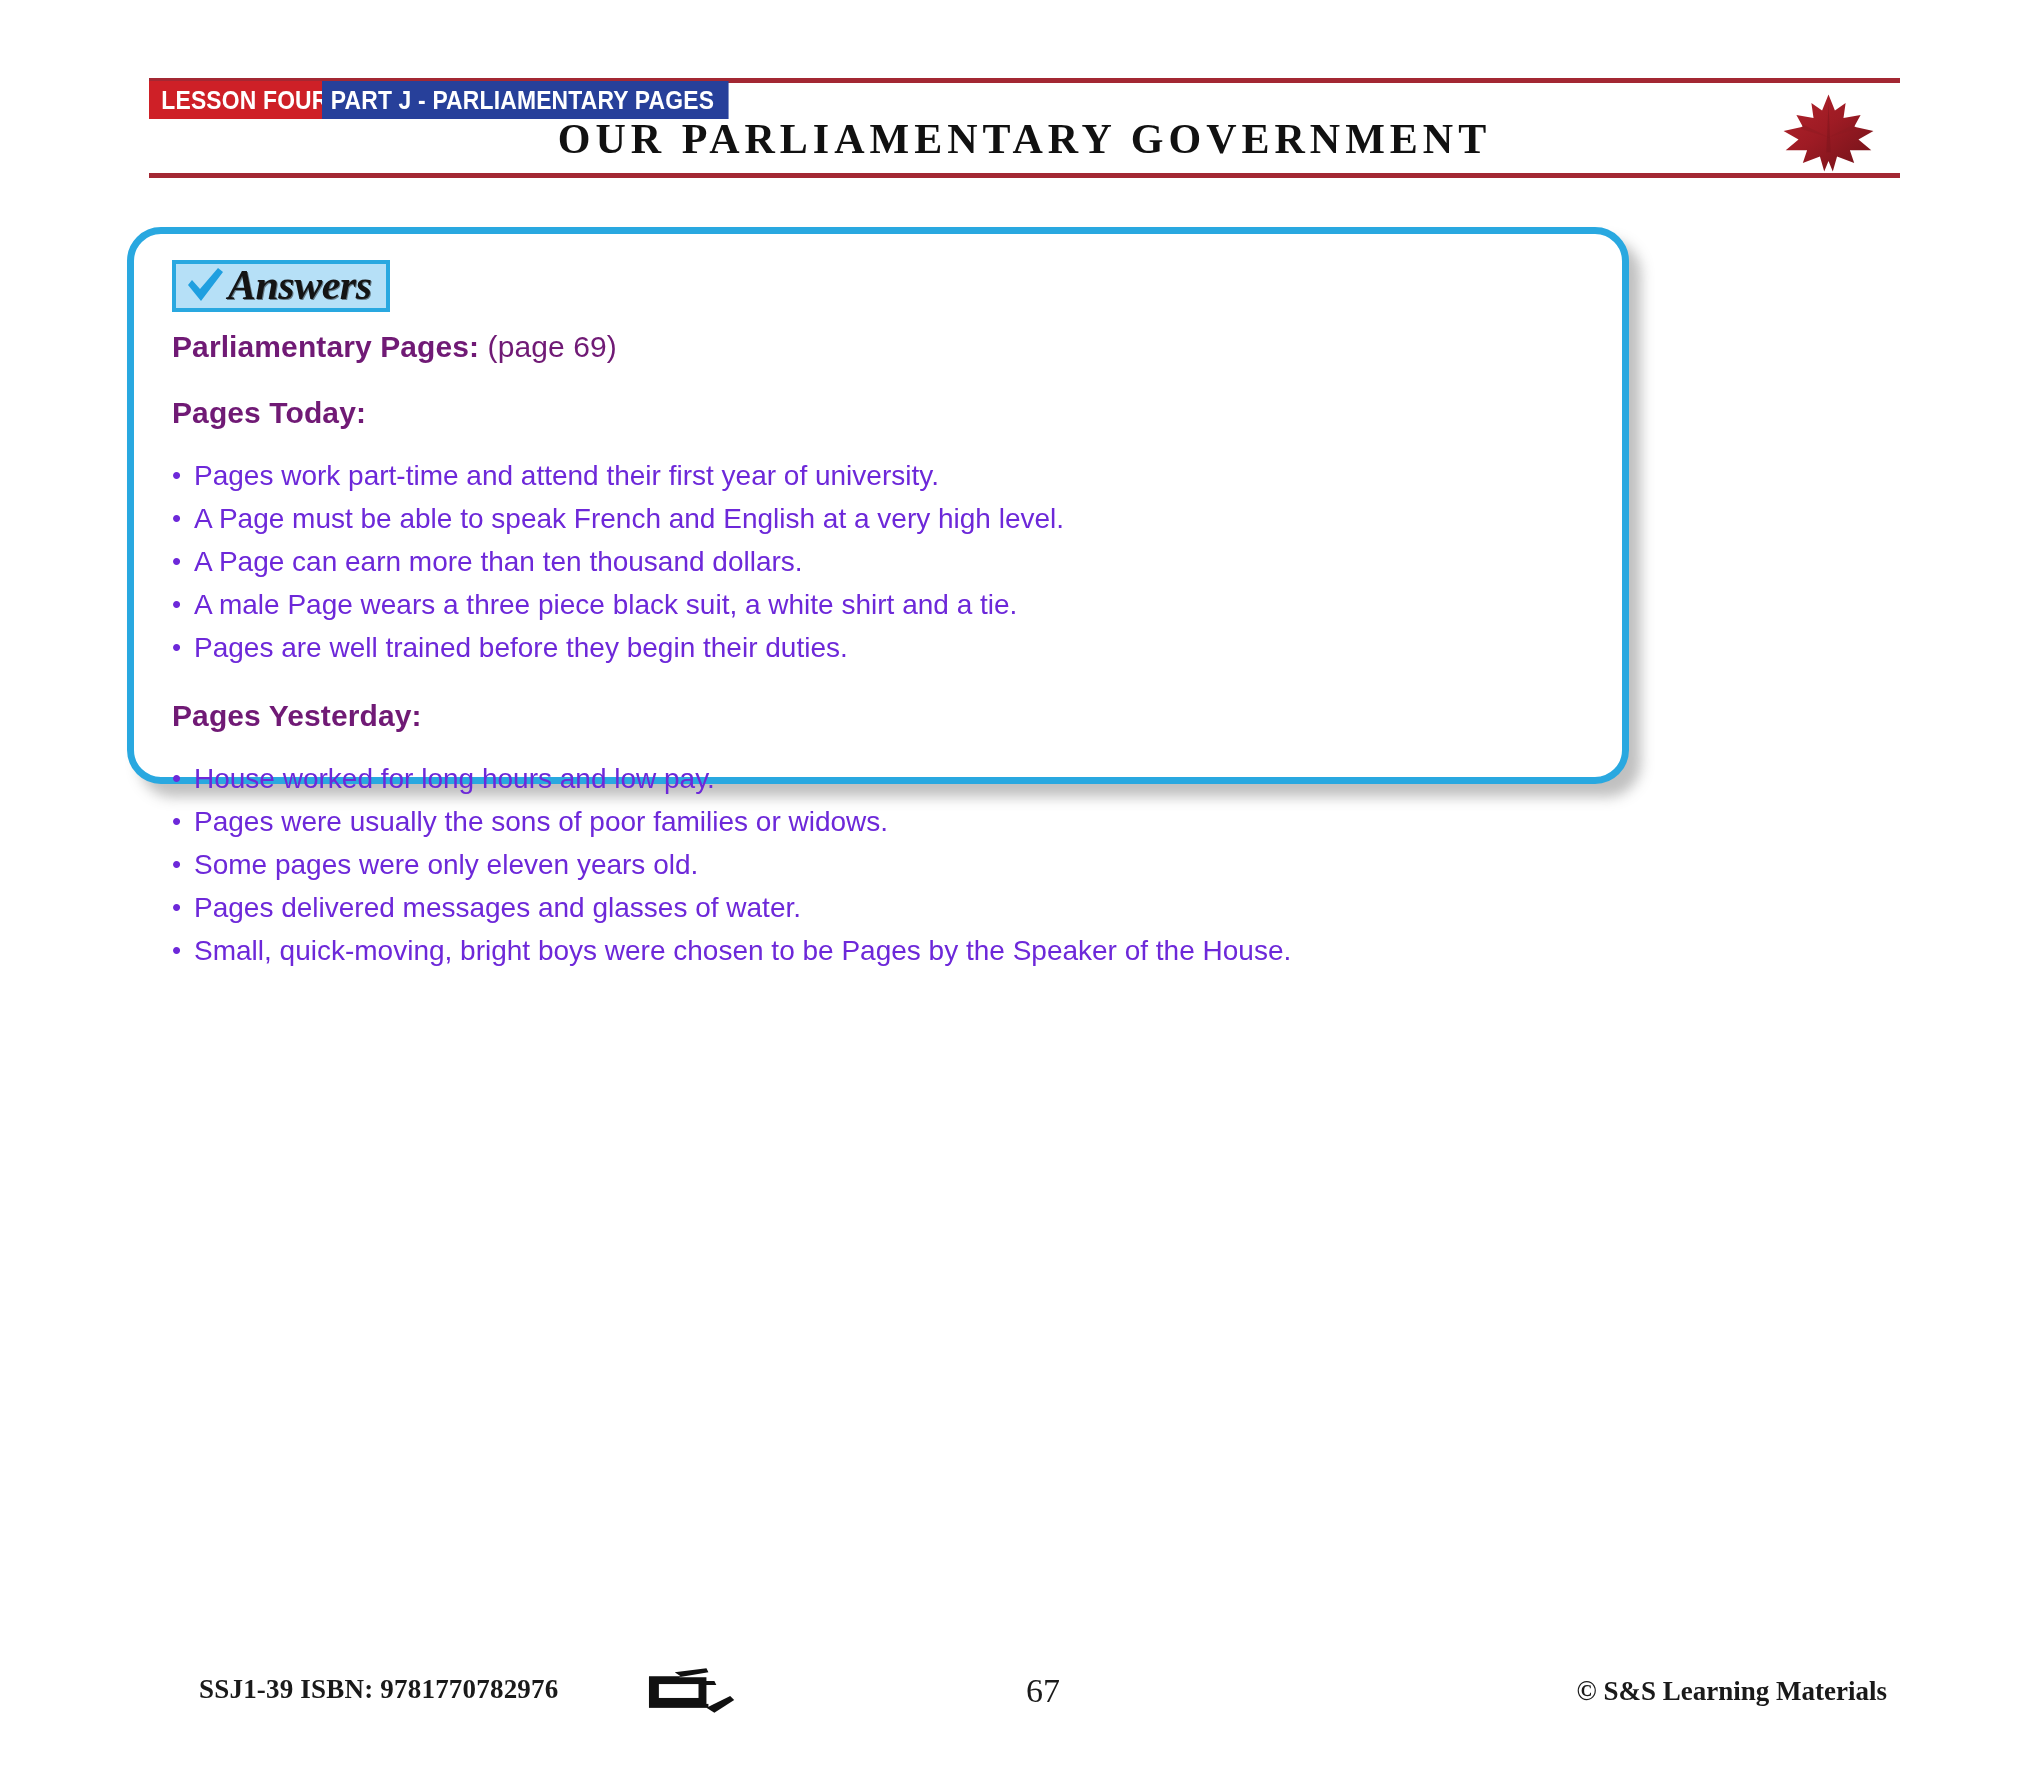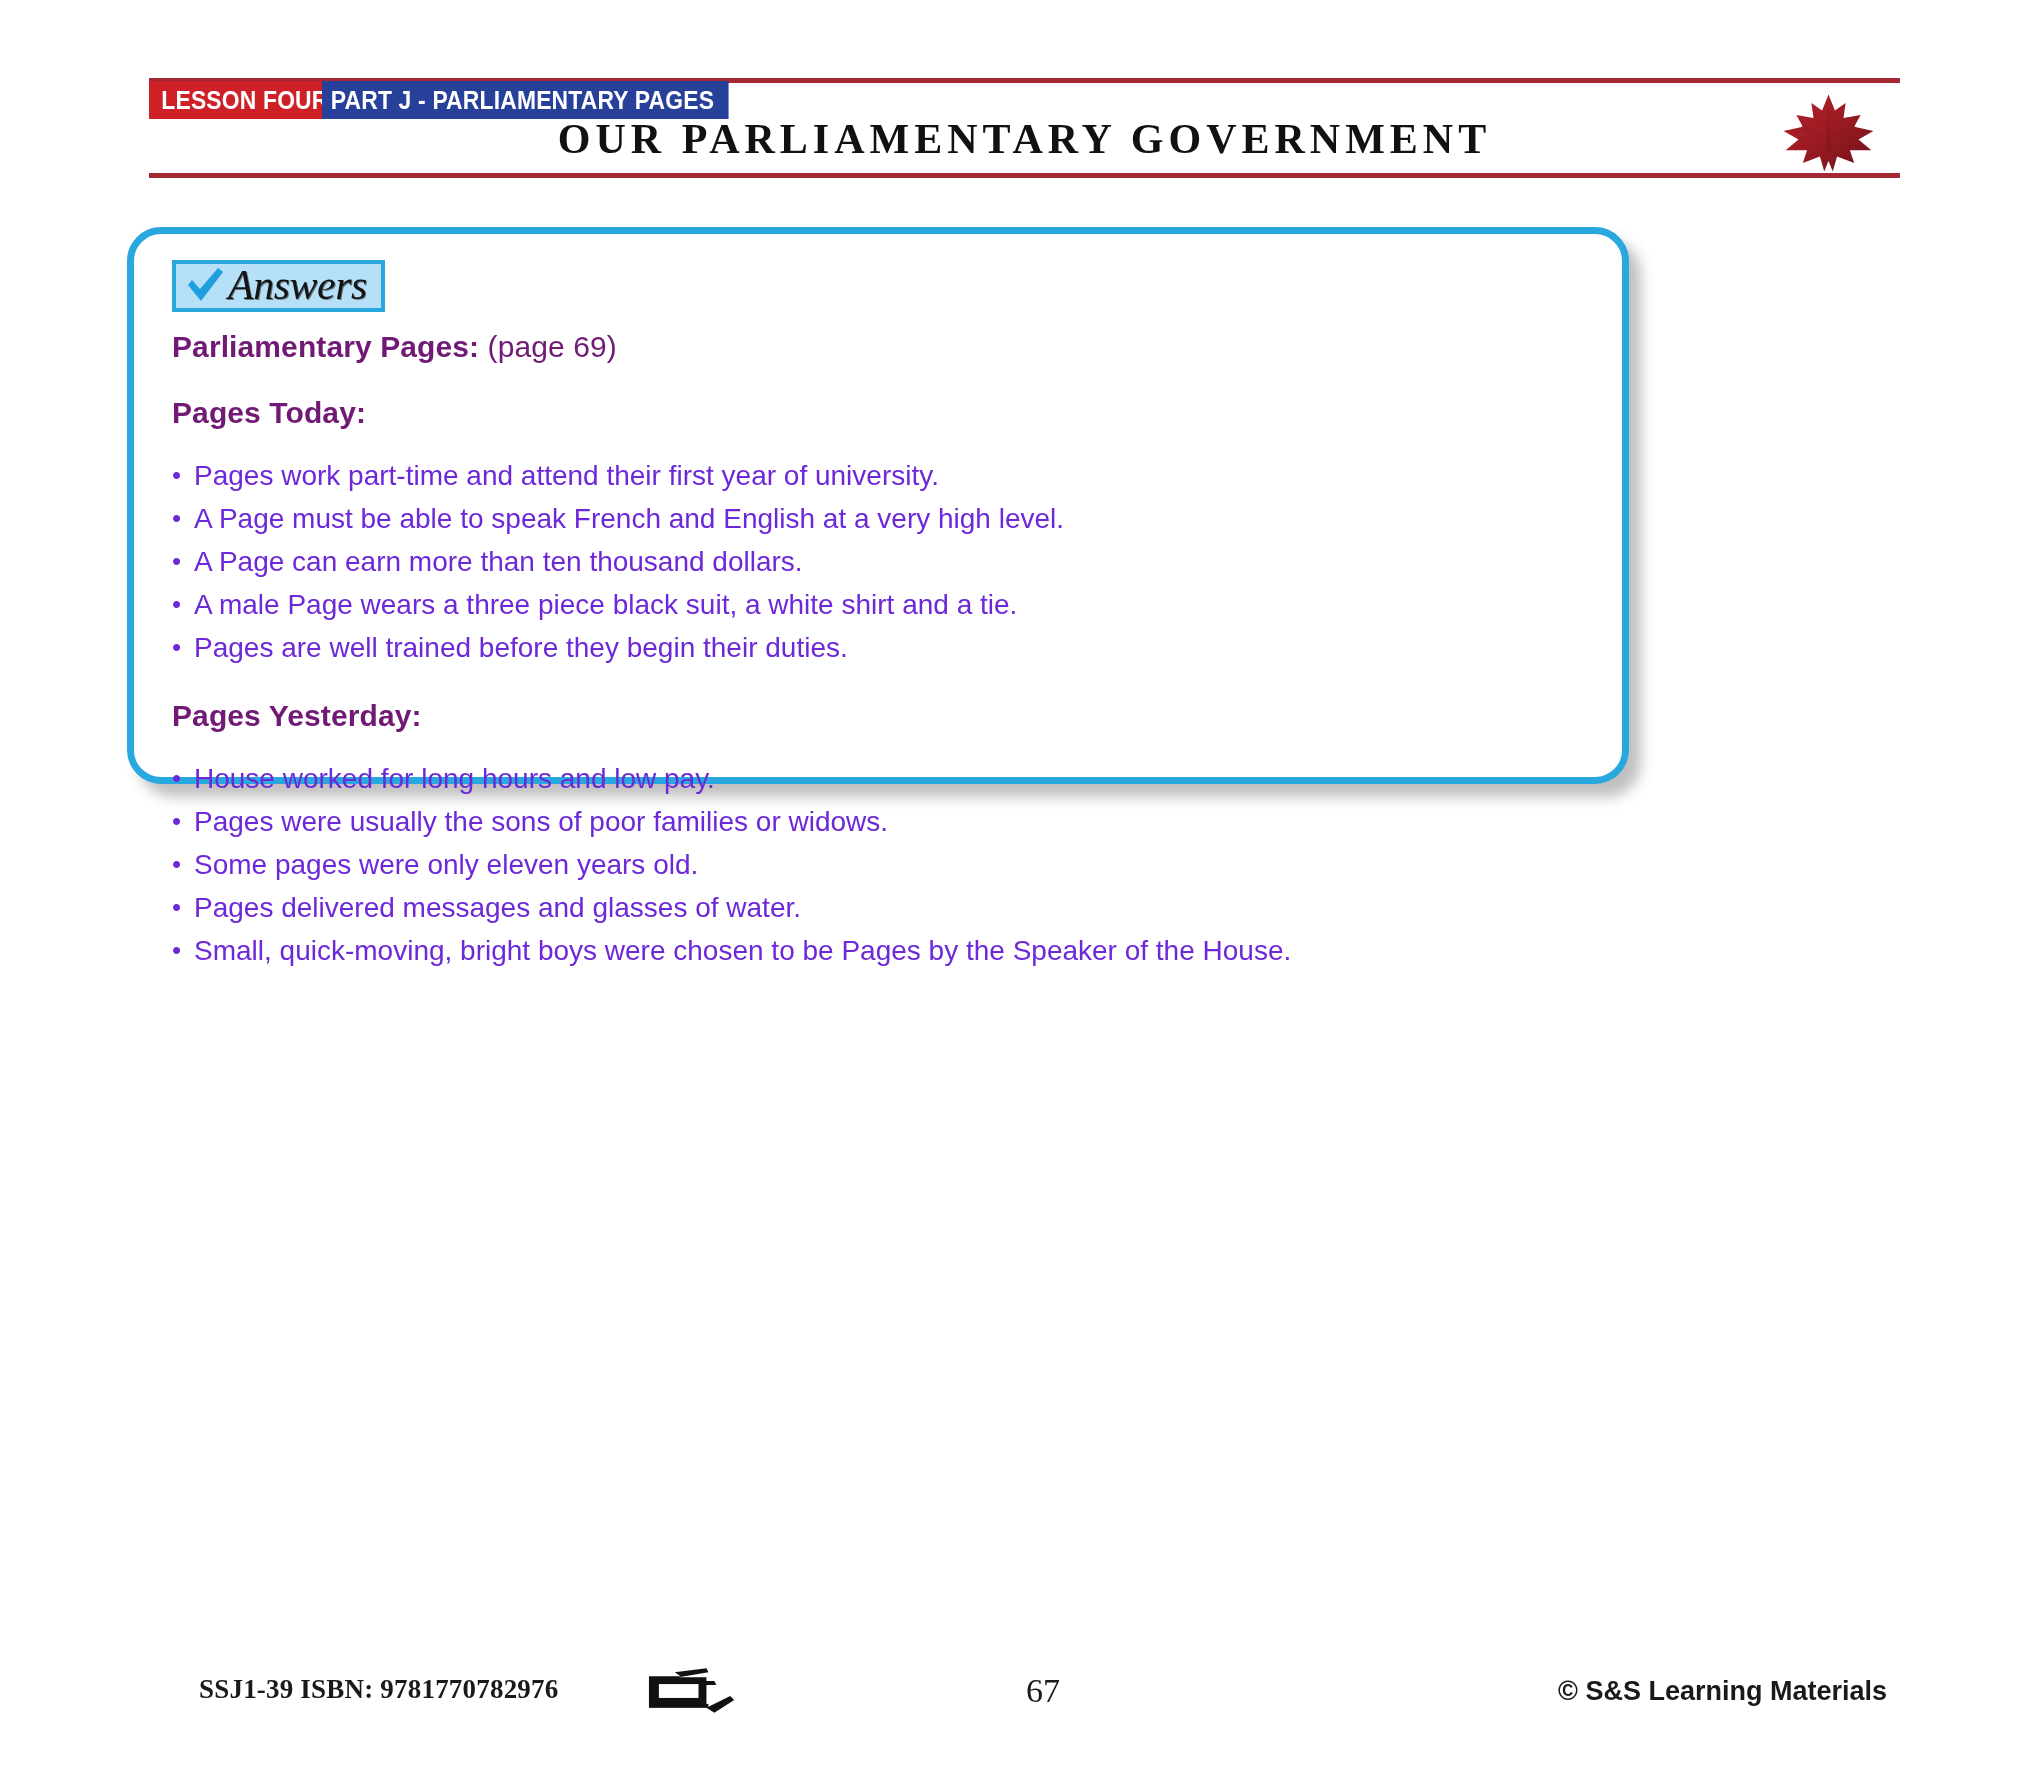--- a/index.html
+++ b/index.html
@@ -135,21 +135,21 @@
   .badge .check {
     width: 42px;
     height: 40px;
     flex: 0 0 auto;
     margin-right: 2px;
     display: block;
   }
   .badge .badge-text {
     font-family: "Liberation Serif", serif;
     font-style: italic;
-    font-weight: normal;
+    font-weight: bold;
     font-size: 42px;
     line-height: 1;
     color: #141414;
     letter-spacing: -0.5px;
     text-shadow: 1px 1px 0 rgba(0,0,0,0.45);
   }
 
   .content {
     position: absolute;
     left: 38px;
@@ -227,21 +227,21 @@
     top: 8px;
     text-align: center;
     font-family: "Liberation Serif", serif;
     font-size: 34px;
     color: #1a1a1a;
   }
   .footer-right {
     position: absolute;
     right: 151px;
     top: 12px;
-    font-family: Liberation Sans, sans-serif;
+    font-family: Liberation Serif, serif;
     font-weight: bold;
     font-size: 27px;
     color: #1a1a1a;
     white-space: nowrap;
   }
 </style>
 </head>
 <body>
 
 <div class="page">

